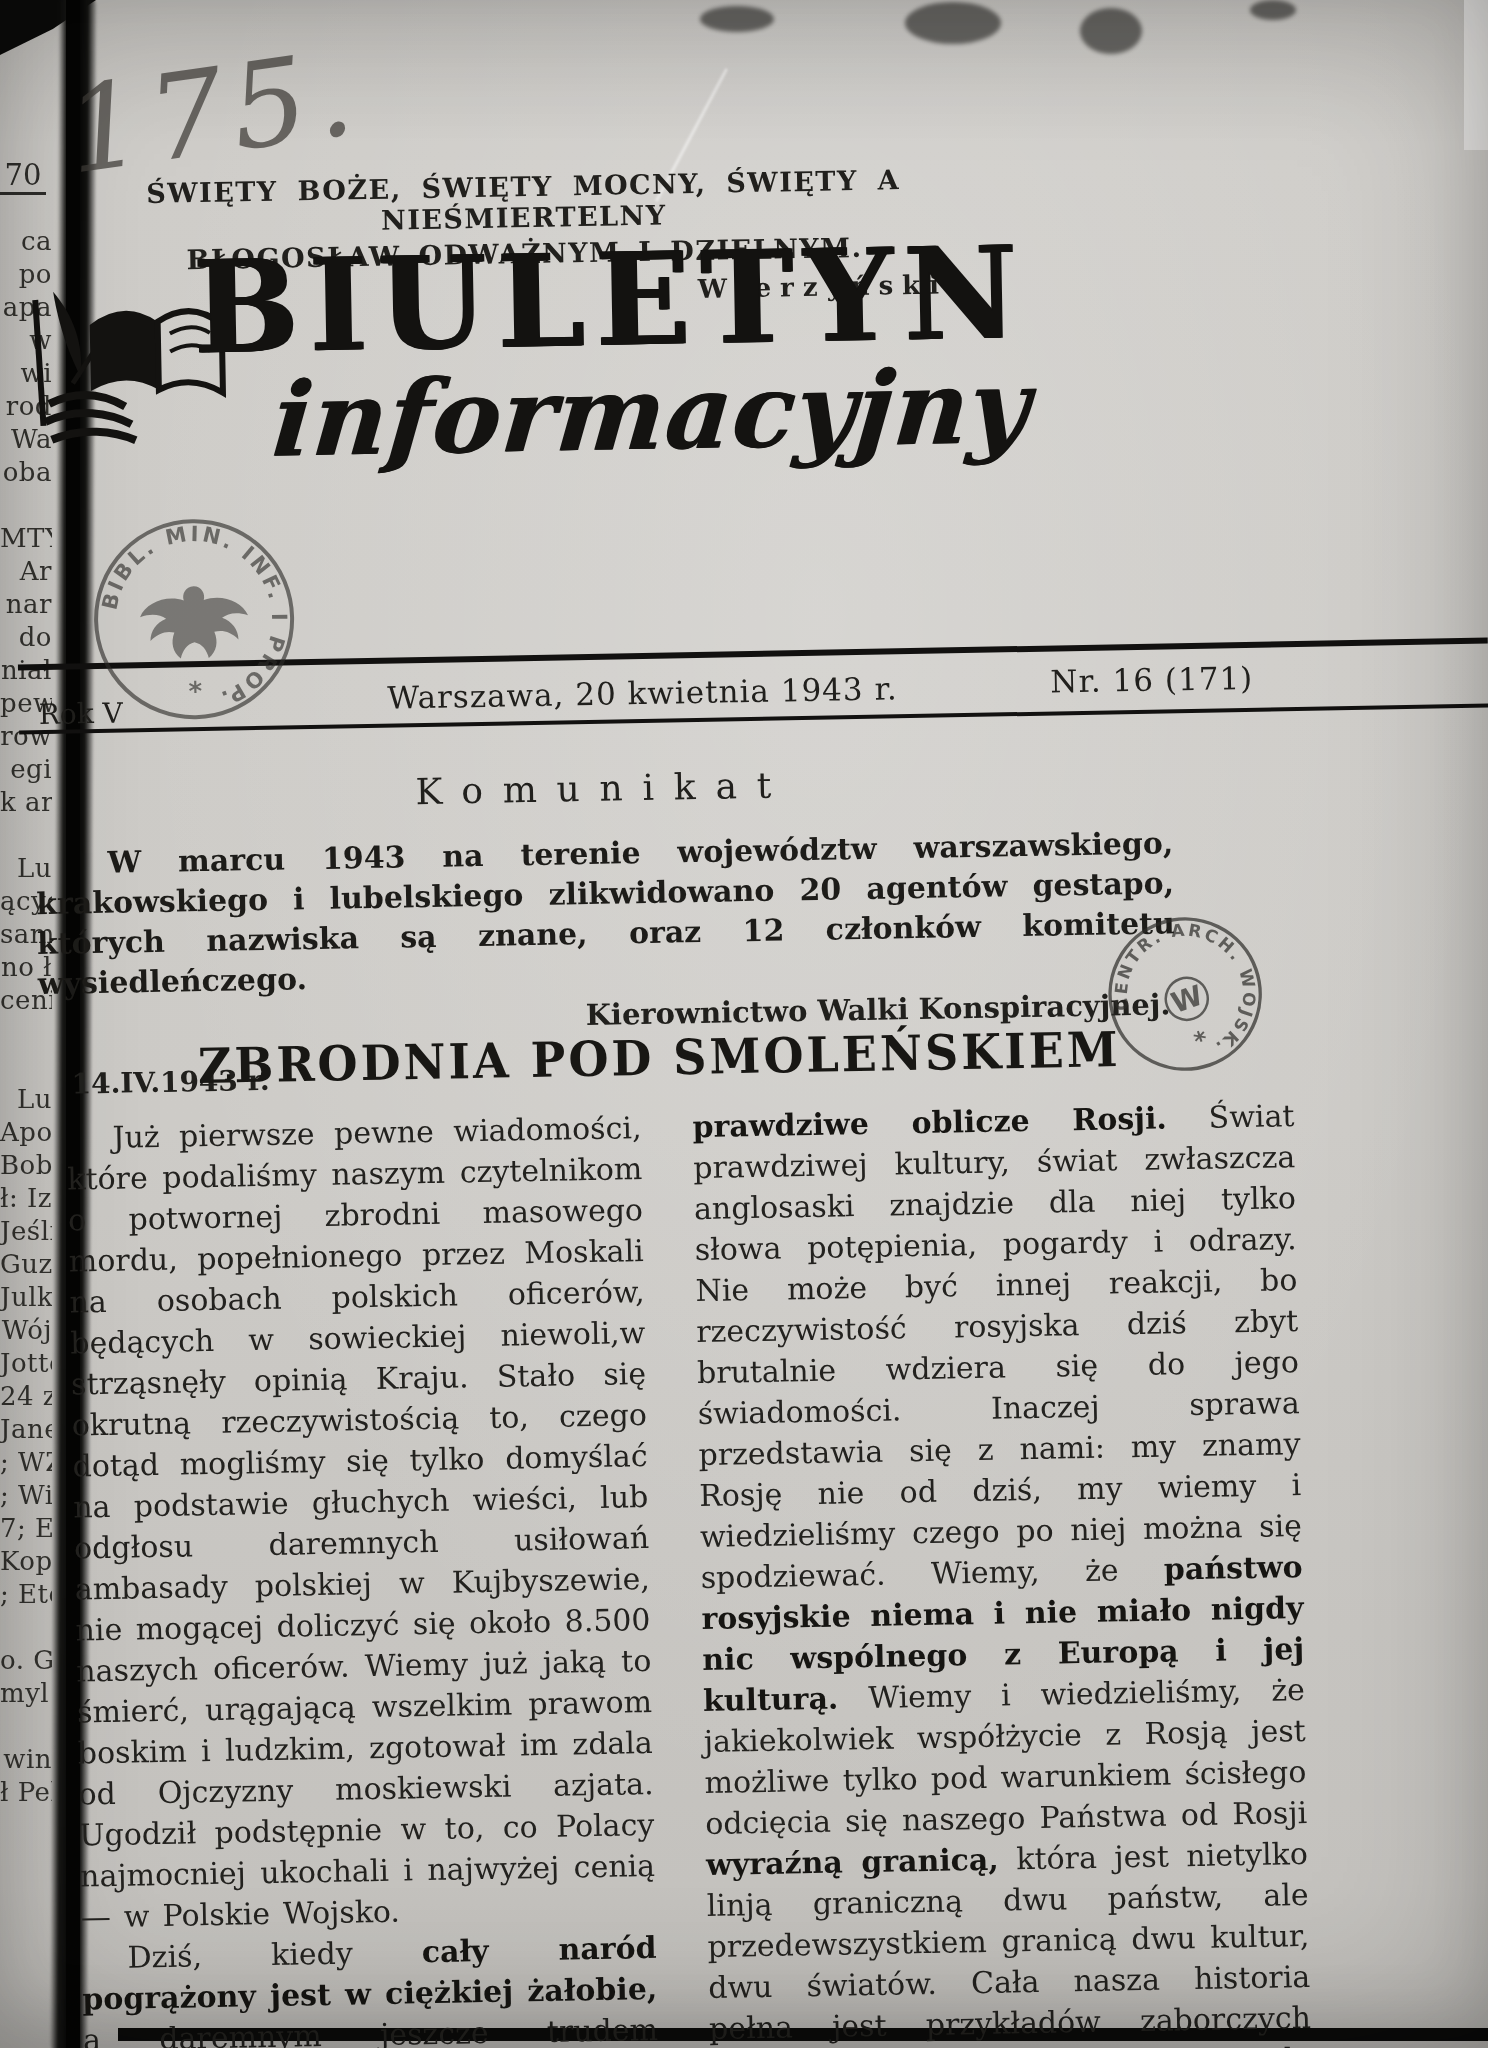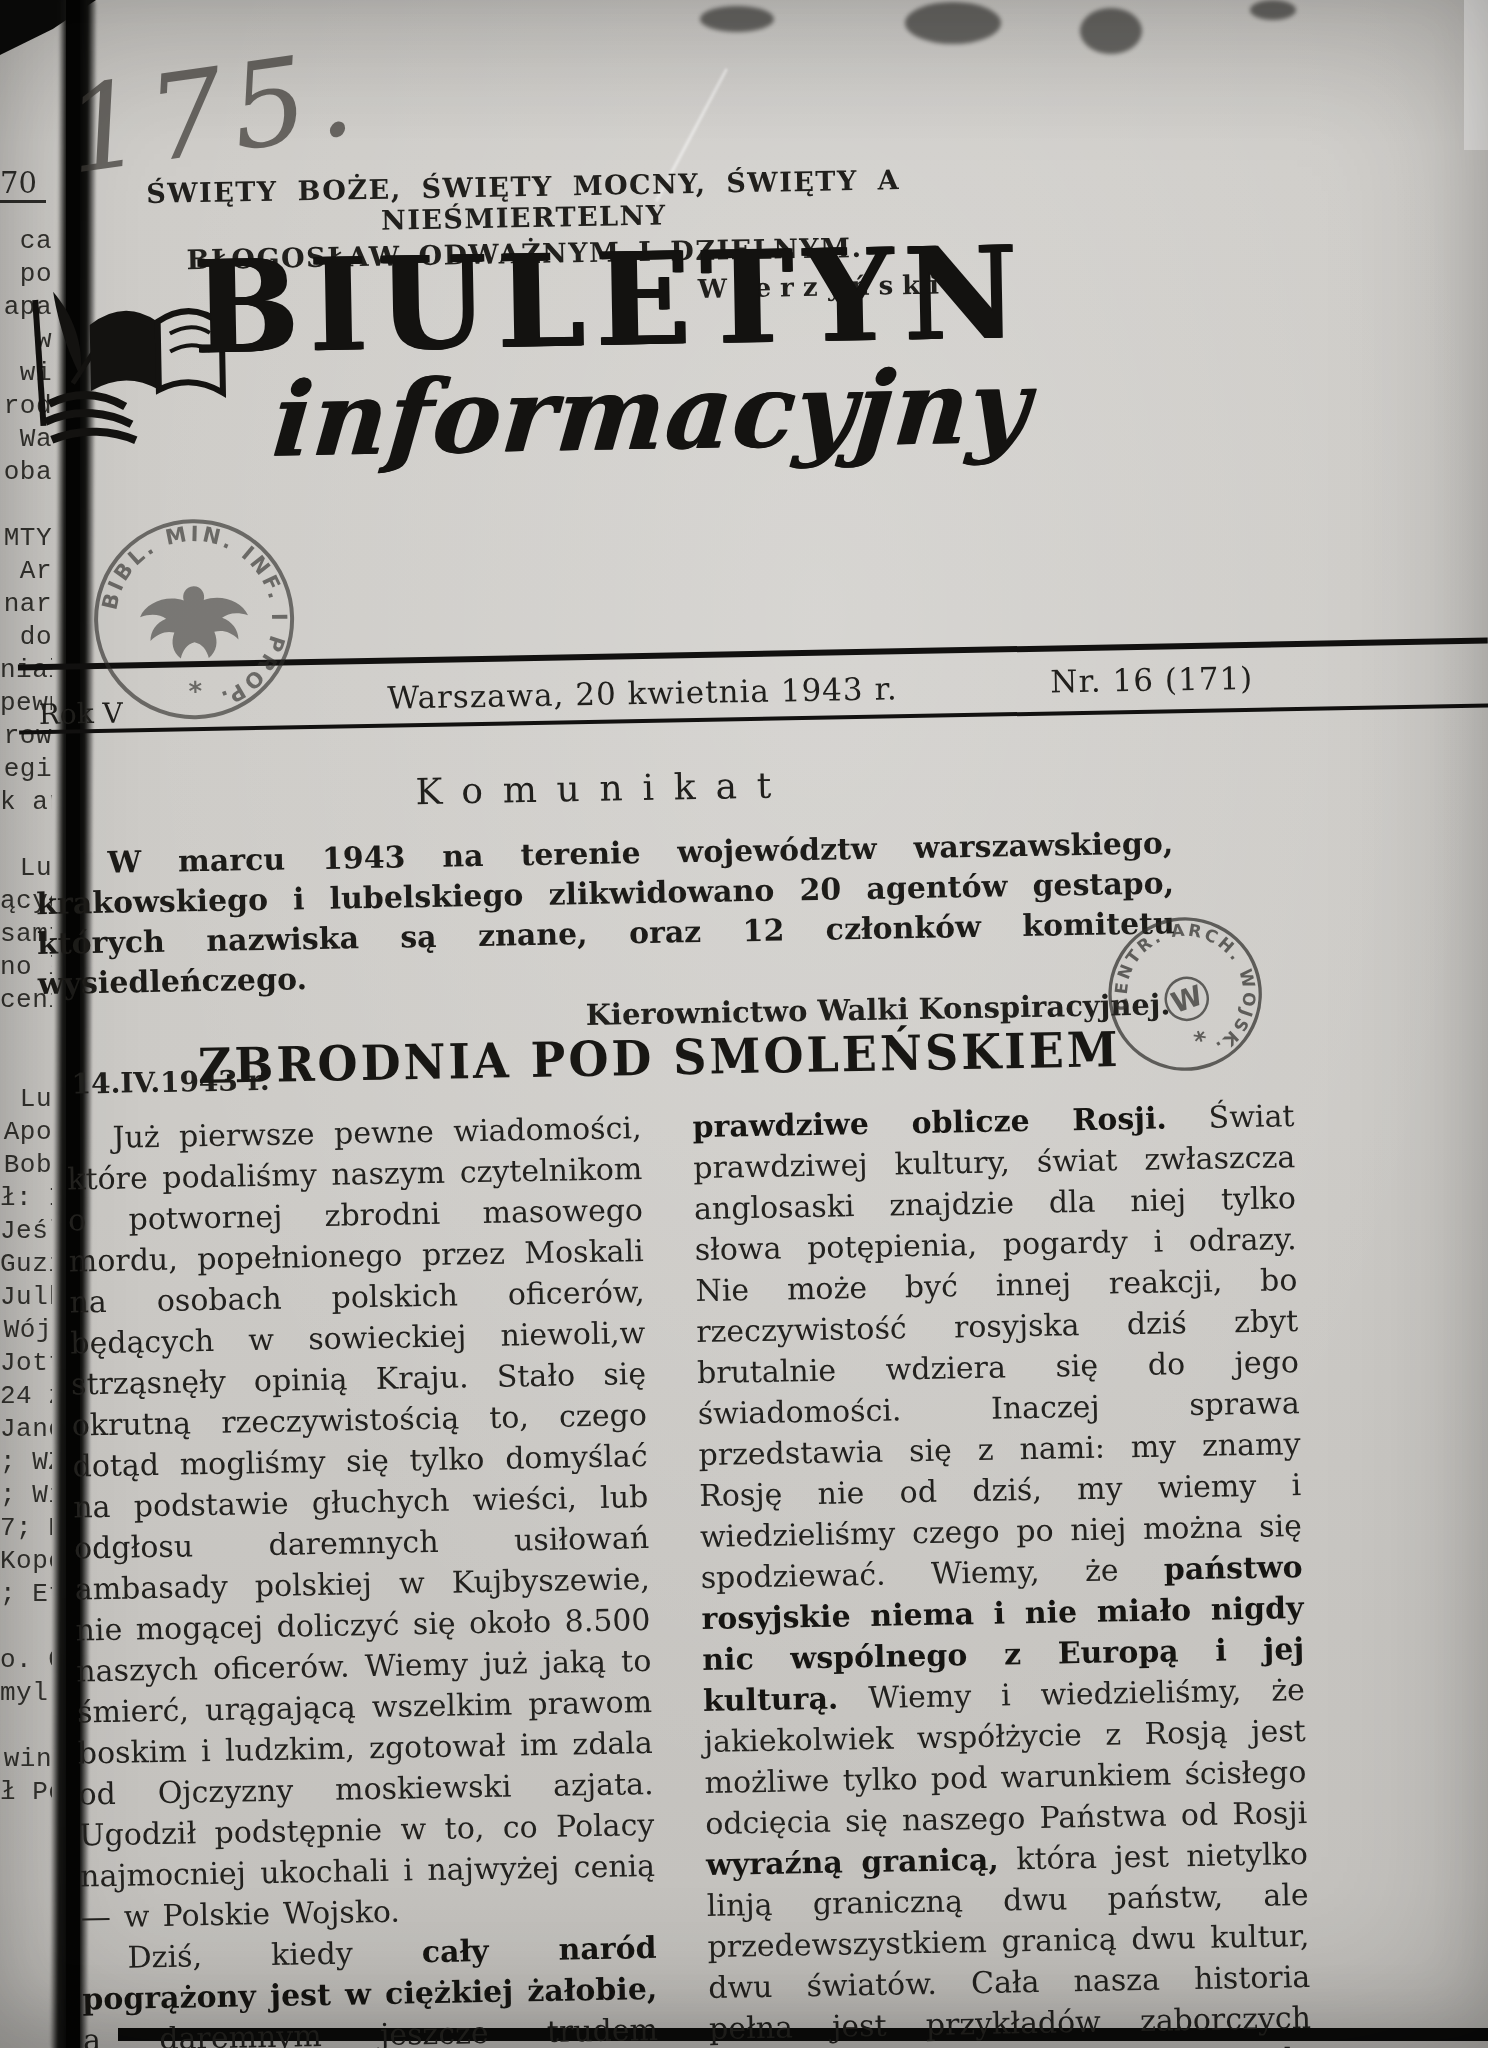--- a/index.html
+++ b/index.html
@@ -18,23 +18,23 @@
   .blob{position:absolute;background:#43423f;border-radius:50%;opacity:.75;filter:blur(2px);}
   .white-strip{position:absolute;right:0;top:0;width:24px;height:150px;background:#e9e8e5;opacity:.9;}
   .edge-band{position:absolute;left:54px;top:-6px;width:38px;height:2060px;
     background:linear-gradient(90deg,rgba(20,20,18,0) 0%,#171715 22%,#060605 55%,#131311 78%,rgba(20,20,18,.12) 100%);
     filter:blur(1px);transform:rotate(.25deg);border-radius:12px;}
   .edge-band2{position:absolute;left:66px;top:0;width:14px;height:2048px;background:#050504;}
   .bottom-bar{position:absolute;left:118px;top:2028px;width:1370px;height:13px;background:#0b0b0a;filter:blur(.5px);}
   
   .fragments{position:absolute;left:0;top:225px;width:52px;}
   .fragments .frag{display:block;height:33px;font-size:26px;line-height:33px;
-    color:#34332f;text-align:right;white-space:nowrap;overflow:hidden;letter-spacing:.5px;font-family:Liberation Mono, monospace;}
+    color:#34332f;text-align:right;white-space:nowrap;overflow:hidden;letter-spacing:.5px;}
   .frag-top{position:absolute;left:0;top:158px;width:46px;font-size:29px;color:#2f2e2b;
-    border-bottom:3px solid #2f2e2b;text-align:left;margin-top:8px;}
+    border-bottom:3px solid #2f2e2b;text-align:center;}
   
   .print{position:absolute;inset:0;transform:rotate(-1.05deg);transform-origin:700px 1100px;}
   .handwritten{position:absolute;left:84px;top:34px;font-size:118px;font-style:italic;
     color:rgba(62,60,56,.72);transform:rotate(-7deg);letter-spacing:8px;font-family:"DejaVu Serif",serif;}
   .motto{position:absolute;left:95px;top:168px;width:890px;text-align:center;font-weight:bold;}
   .motto .m1{font-size:27px;letter-spacing:1.5px;word-spacing:9px;}
   .motto .m2{font-size:27px;letter-spacing:1.5px;word-spacing:7px;margin-top:5px;}
   .motto .author{font-size:26px;letter-spacing:9px;text-align:right;margin-top:8px;padding-right:4px;}
   .masthead-title{position:absolute;left:208px;top:226px;font-size:124px;font-weight:bold;
     letter-spacing:11px;transform:scaleY(1.03);color:#131210;

